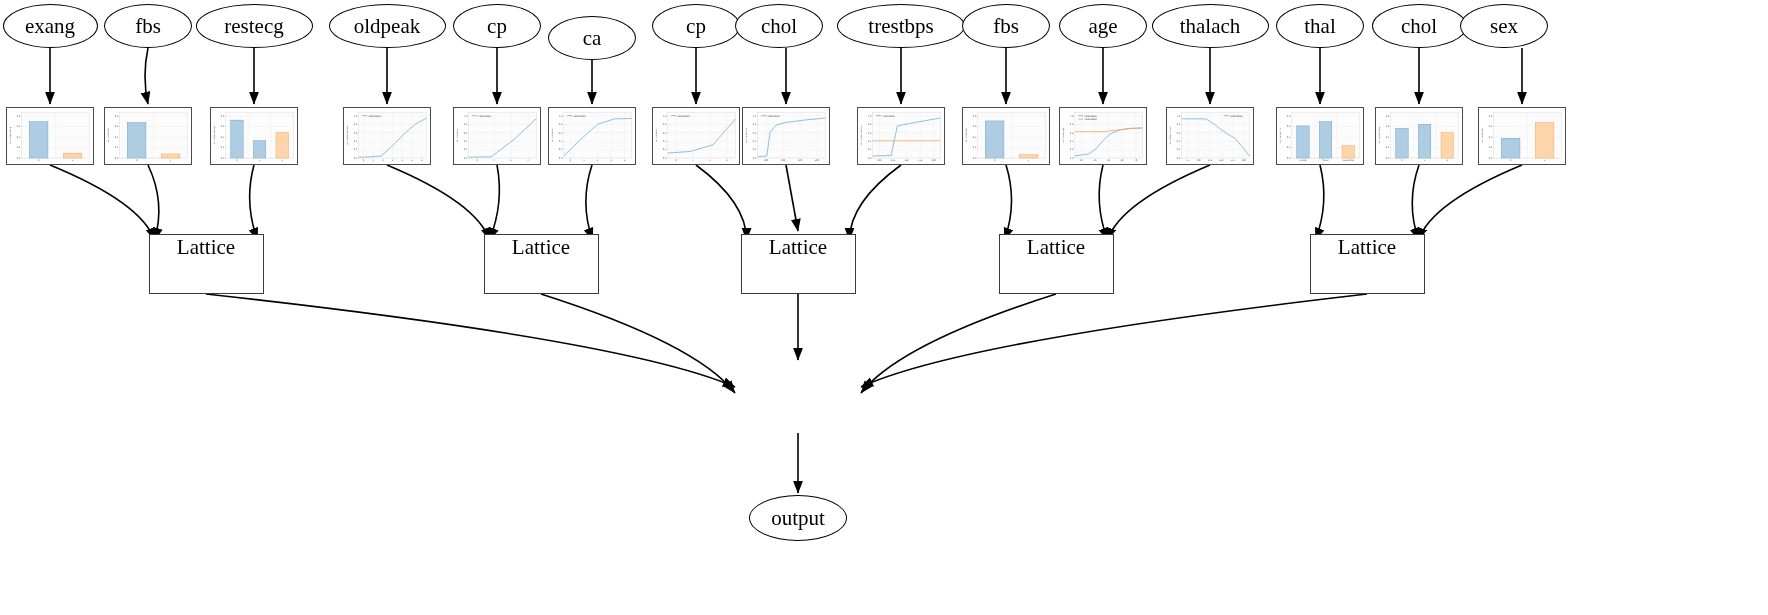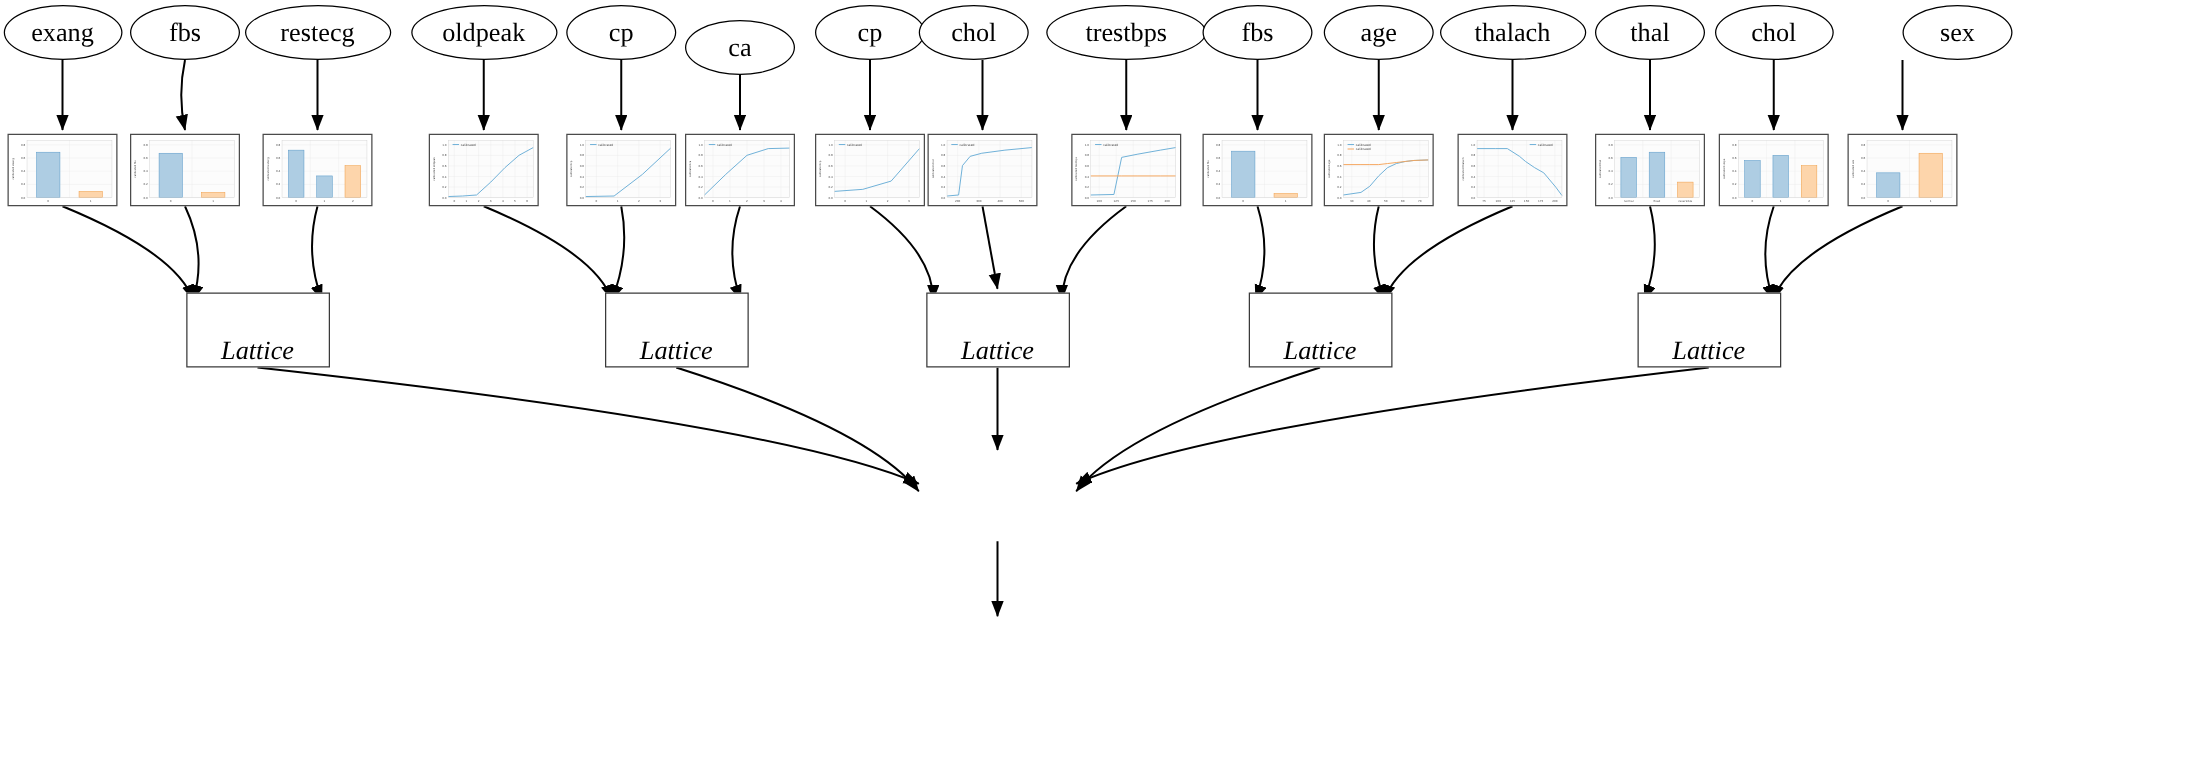--- a/index.html
+++ b/index.html
@@ -10,23 +10,22 @@
 
   .node{position:absolute;box-sizing:border-box;}
 
   .ellipse-node{
     border:1.3px solid #000;border-radius:50%;
     display:flex;align-items:center;justify-content:center;
     font-size:21px;background:#fff;white-space:nowrap;text-align:right;
   }
   .box-node{
     border:1.6px solid #3a3a3a;background:#fff;
-    display:flex;align-items:flex-end;justify-content:center;
+    display:flex;align-items:flex-start;justify-content:center;
     font-size:21px;
-    font-style:italic;
   }
 
   
   .plot{
     position:absolute;background:#ffffff;border:1.4px solid #4a4a4a;
     box-sizing:border-box;overflow:hidden;
   }
   .plot svg{display:block;width:100%;height:100%;}
   .ylab{
     font-family:"DejaVu Sans",sans-serif;
@@ -124,21 +123,21 @@
     </div>
     <div class="node ellipse-node" style="left: 1151.5px; top: 4px; width: 117px; height: 44px;">
       <span>thalach</span>
     </div>
     <div class="node ellipse-node" style="left: 1276px; top: 4px; width: 88px; height: 44px;">
       <span>thal</span>
     </div>
     <div class="node ellipse-node" style="left: 1371.5px; top: 4px; width: 95px; height: 44px;">
       <span>chol</span>
     </div>
-    <div class="node ellipse-node" style="left: 1522px; top: 4px; width: 88px; height: 44px;">
+    <div class="node ellipse-node" style="left: 1460px; top: 4px; width: 88px; height: 44px;">
       <span>sex</span>
     </div>
     <div class="plot" style="left: 6px; top: 107px; width: 88px; height: 58px;">
       <svg viewBox="0 0 100 66" preserveAspectRatio="none">
         <rect x="17" y="5" width="79" height="54" fill="#fcfcfc"></rect>
         <line x1="17" y1="59" x2="96" y2="59" class="grid"></line>
         <text x="15.5" y="60" text-anchor="end" class="tick">0.0</text>
         <line x1="17" y1="46.58" x2="96" y2="46.58" class="grid"></line>
         <text x="15.5" y="47.58" text-anchor="end" class="tick">0.2</text>
         <line x1="17" y1="34.16" x2="96" y2="34.16" class="grid"></line>
@@ -565,13 +564,16 @@
     </div>
     <div class="node box-node" style="left: 740.5px; top: 234px; width: 115px; height: 60px;">
       <span>Lattice</span>
     </div>
     <div class="node box-node" style="left: 998.5px; top: 234px; width: 115px; height: 60px;">
       <span>Lattice</span>
     </div>
     <div class="node box-node" style="left: 1309.5px; top: 234px; width: 115px; height: 60px;">
       <span>Lattice</span>
     </div>
+    <div class="node ellipse-node" style="left: 749px; top: 495px; width: 98px; height: 46px;">
+      <span>output</span>
+    </div>
   </div>
 
 </body></html>

